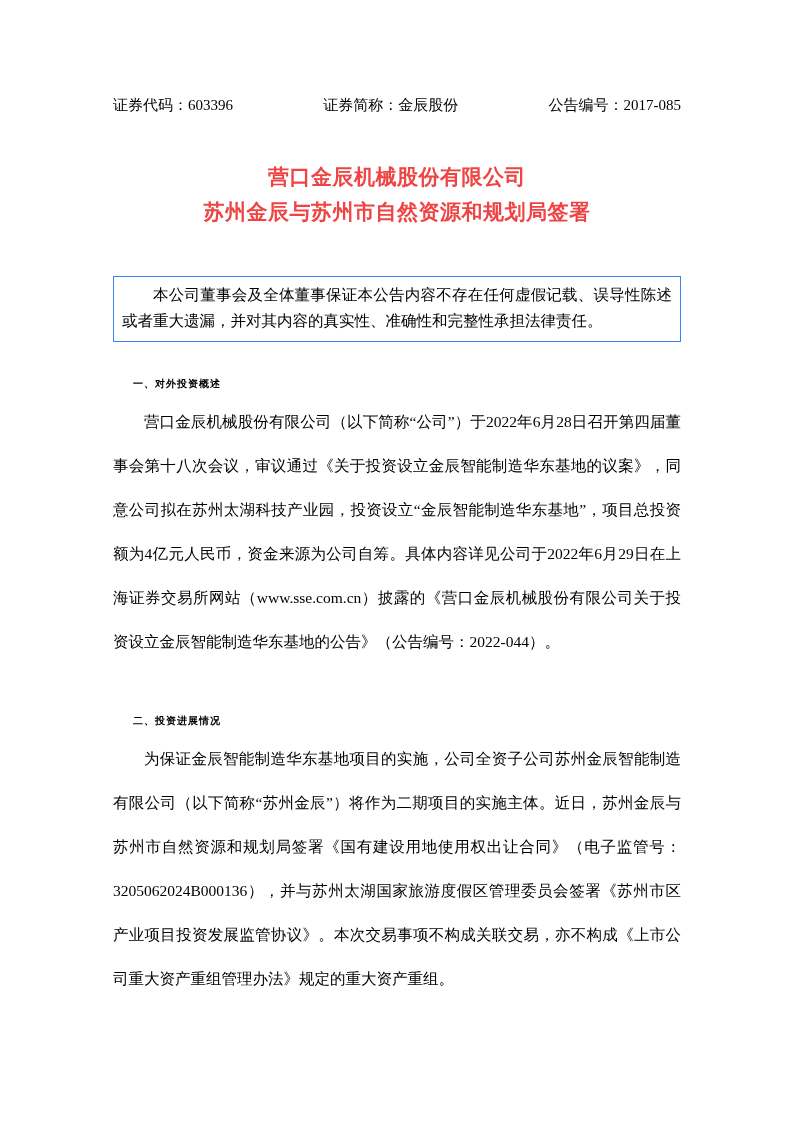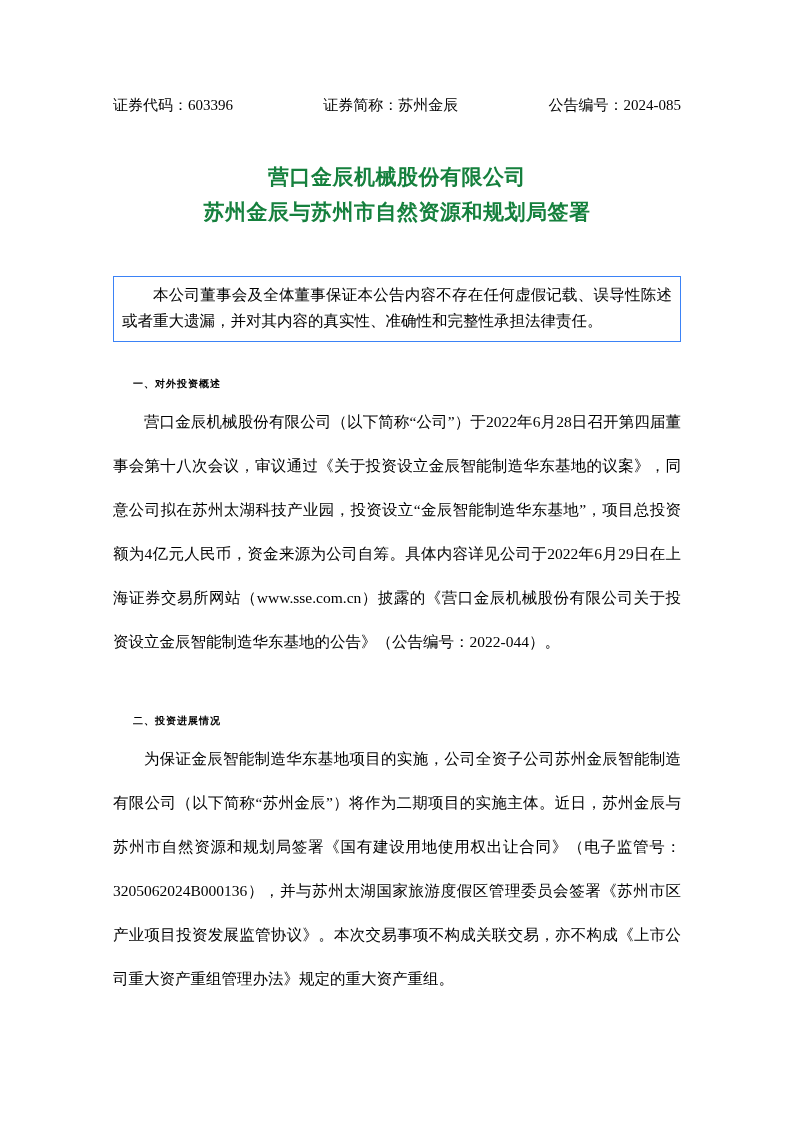--- a/index.html
+++ b/index.html
@@ -23,21 +23,21 @@
     align-items: baseline;
     font-size: 15px;
     line-height: 20px;
     white-space: nowrap;
   }
   .titles {
     margin-top: 44px;
     text-align: center;
   }
   .title-line {
-    color: #15803d;
+    color: #ef4444;
     font-weight: bold;
     font-size: 21px;
     line-height: 35px;
     font-family: "Liberation Sans", "DejaVu Sans", sans-serif;
     letter-spacing: 0.5px;
   }
   .notice-box {
     margin-top: 47px;
     border: 1px solid #3b82f6;
     padding: 5px 8px 7px 8px;
@@ -62,22 +62,22 @@
     text-indent: 2em;
   }
 </style>
 </head>
 <body>
 
 <div class="page">
 
   <div class="meta-row">
     <span>证券代码：603396</span>
-    <span>证券简称：苏州金辰</span>
-    <span>公告编号：2024-085</span>
+    <span>证券简称：金辰股份</span>
+    <span>公告编号：2017-085</span>
   </div>
 
   <div class="titles">
     <div class="title-line">营口金辰机械股份有限公司</div>
     <div class="title-line">苏州金辰与苏州市自然资源和规划局签署</div>
   </div>
 
   <div class="notice-box">本公司董事会及全体董事保证本公告内容不存在任何虚假记载、误导性陈述或者重大遗漏，并对其内容的真实性、准确性和完整性承担法律责任。</div>
 
   <div class="section section-1">

